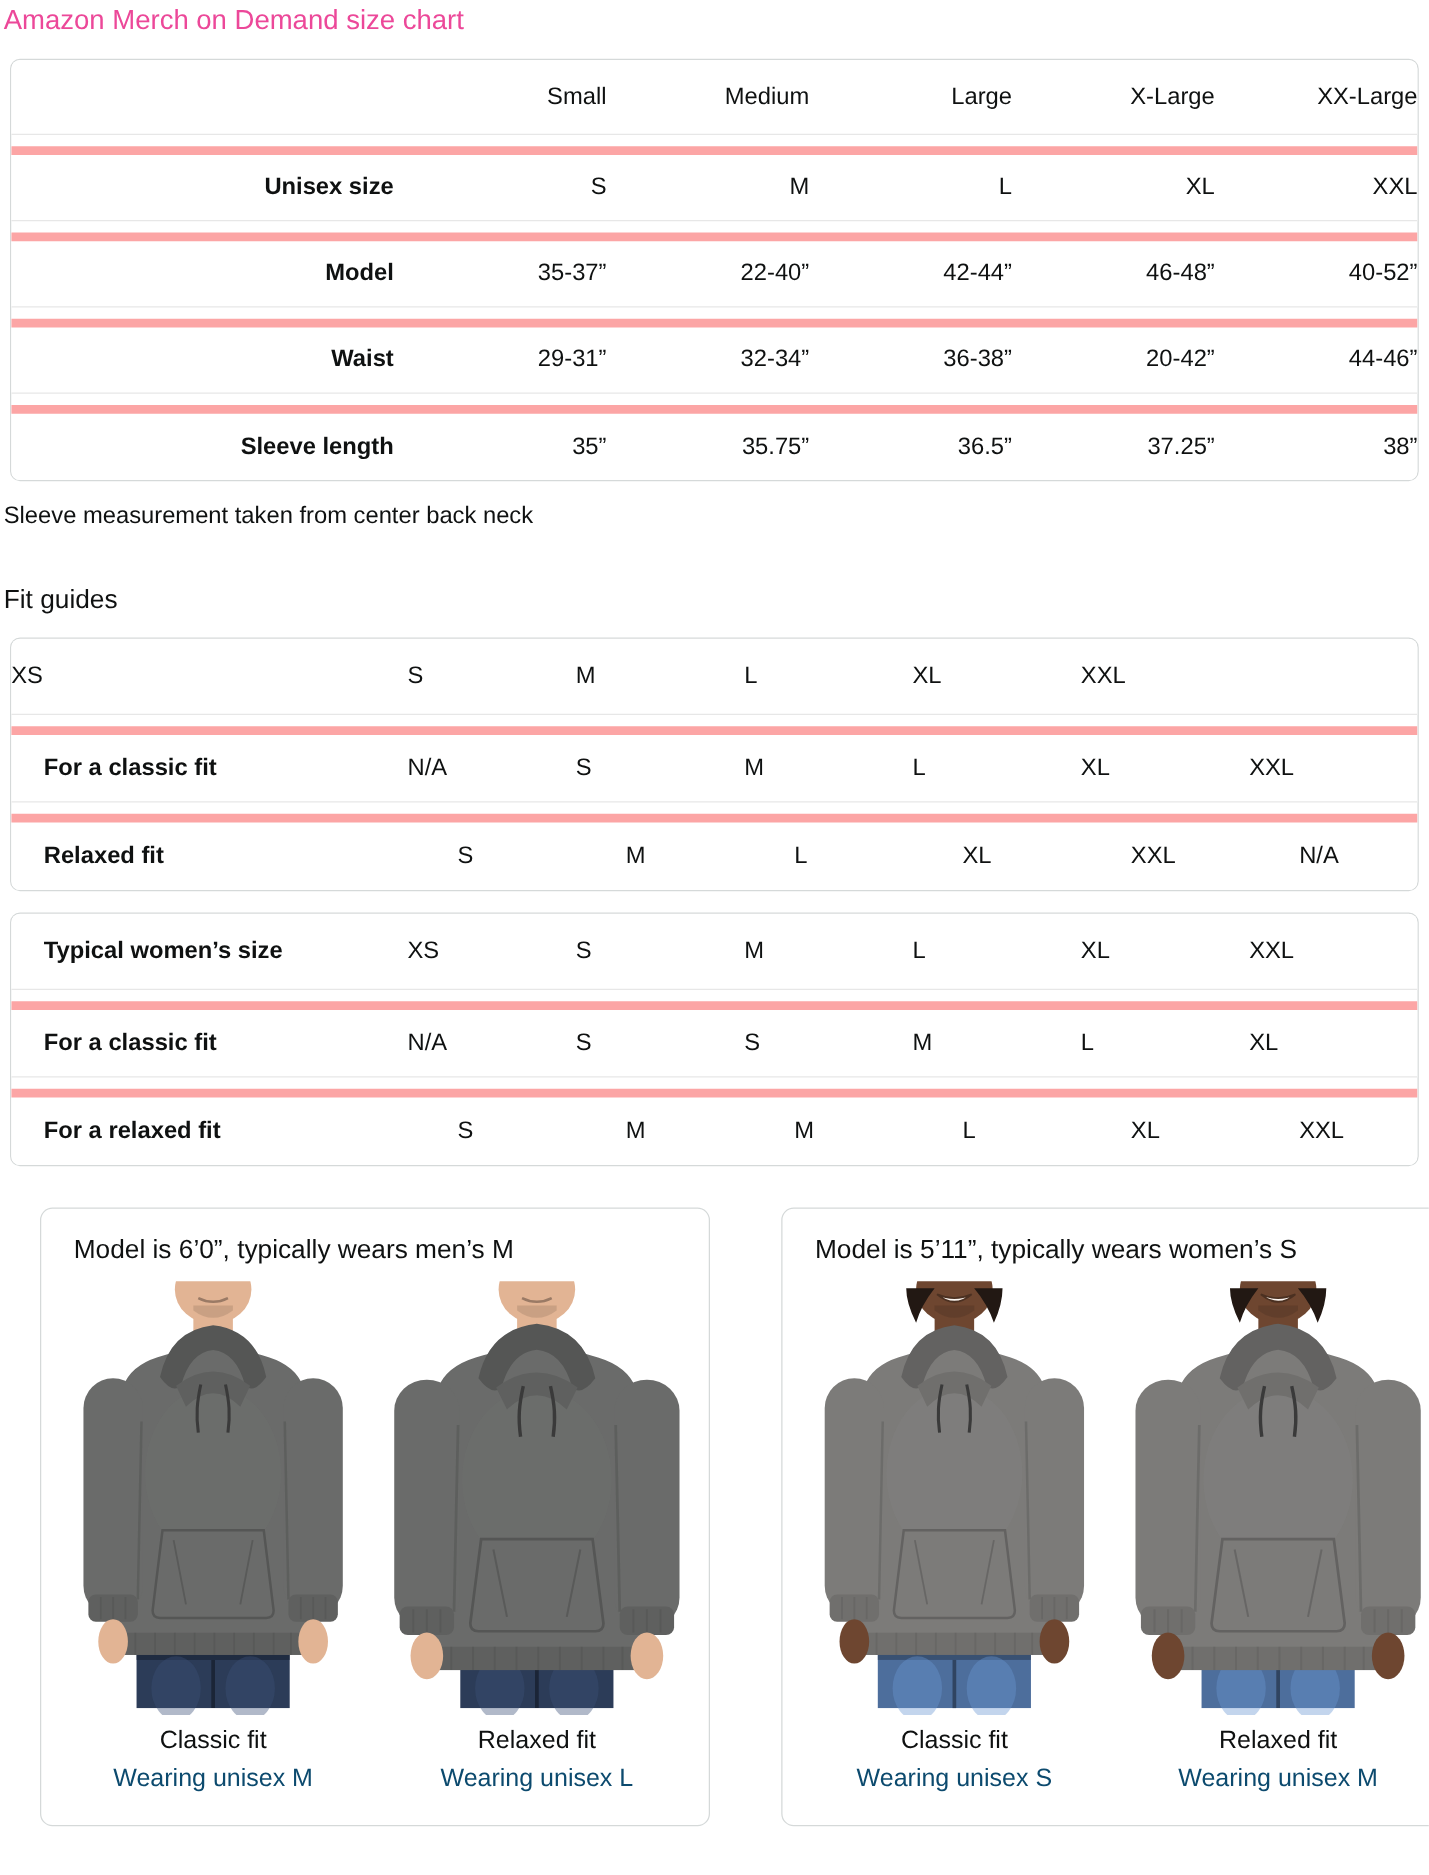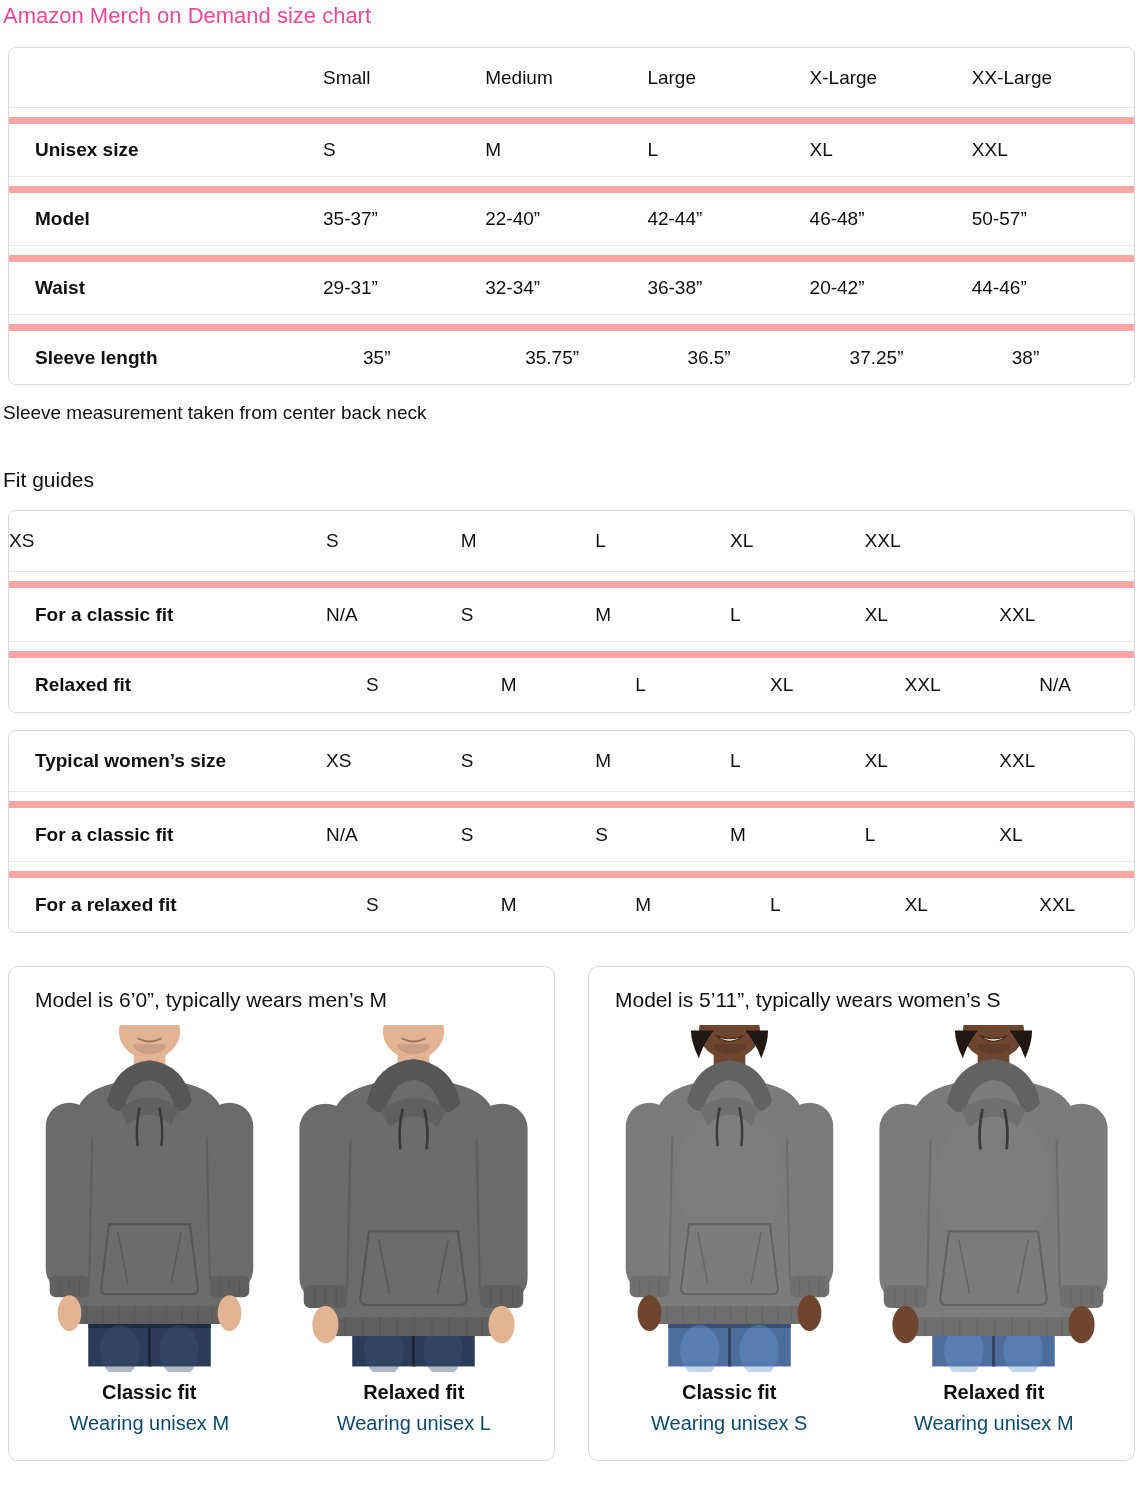--- a/index.html
+++ b/index.html
@@ -13,38 +13,38 @@
   p.note{font-size:19px;margin:16px 0 0 -5px;line-height:24px;}
   h2.fit-heading{font-size:21px;font-weight:400;margin:42px 0 0 -5px;line-height:26px;}
 
   .tbl{
     border:1px solid #d5d9d9;border-radius:8px;background:#fff;
     overflow:hidden;margin-top:17px;
   }
   .trow{display:grid;align-items:center;background:#fff;border-bottom:1px solid #e7e7e7;}
   .trow:last-child{border-bottom:none;gap:40px;}
   .trow + .trow{border-top:7px solid #fca5a5;margin-top:9px;}
-  .cols-5{grid-template-columns:314px repeat(5,1fr);min-height:60px;}
+  .cols-5{grid-template-columns:314px repeat(5,1fr);min-height:60px;text-align:right;}
   .cols-6{grid-template-columns:317px repeat(6,1fr);min-height:61px;}
   .cell{font-size:19px;color:#0f1111;line-height:24px;}
   .cell.label{padding-left:26px;font-weight:700;padding-right:8px;}
   .trow.head .cell{font-weight:400;}
 
   .cards{display:flex;gap:33px;margin-top:33px;}
   .card{
     flex:1;border:1px solid #d5d9d9;border-radius:10px;
-    padding:20px 14px 24px 14px;background:#fff;
+    padding:20px 14px 24px 14px;background:#fff;margin-left:24px;
   }
   .card-heading{font-size:21px;font-weight:400;margin:0 0 12px 12px;line-height:26px;color:#0f1111;}
   .photo-row{display:flex;gap:12px;justify-content:space-between;}
   .photo{flex:1;display:flex;justify-content:center;}
   .photo svg{width:247px;height:347px;display:block;}
   .caption-row{display:flex;gap:12px;margin-top:8px;}
   .caption{flex:1;text-align:center;}
-  .caption .fit{font-size:20px;font-weight:700;line-height:25px;color:#0f1111;}
+  .caption .fit{font-size:20px;font-weight:400;line-height:25px;color:#0f1111;}
   .caption .wear{font-size:20px;font-weight:400;line-height:25px;margin-top:6px;color:#0c4a6e;}
 </style>
 </head>
 <body>
 
 <main>
   <h1 class="page-title">Amazon Merch on Demand size chart</h1>
 
   <section class="tbl" id="size-table">
       <div class="trow head cols-5">
@@ -62,21 +62,21 @@
         <span class="cell">L</span>
         <span class="cell">XL</span>
         <span class="cell">XXL</span>
       </div>
       <div class="trow cols-5">
         <span class="cell label">Model</span>
         <span class="cell">35-37”</span>
         <span class="cell">22-40”</span>
         <span class="cell">42-44”</span>
         <span class="cell">46-48”</span>
-        <span class="cell">50-57”</span>
+        <span class="cell">40-52”</span>
       </div>
       <div class="trow cols-5">
         <span class="cell label">Waist</span>
         <span class="cell">29-31”</span>
         <span class="cell">32-34”</span>
         <span class="cell">36-38”</span>
         <span class="cell">20-42”</span>
         <span class="cell">44-46”</span>
       </div>
       <div class="trow cols-5">

